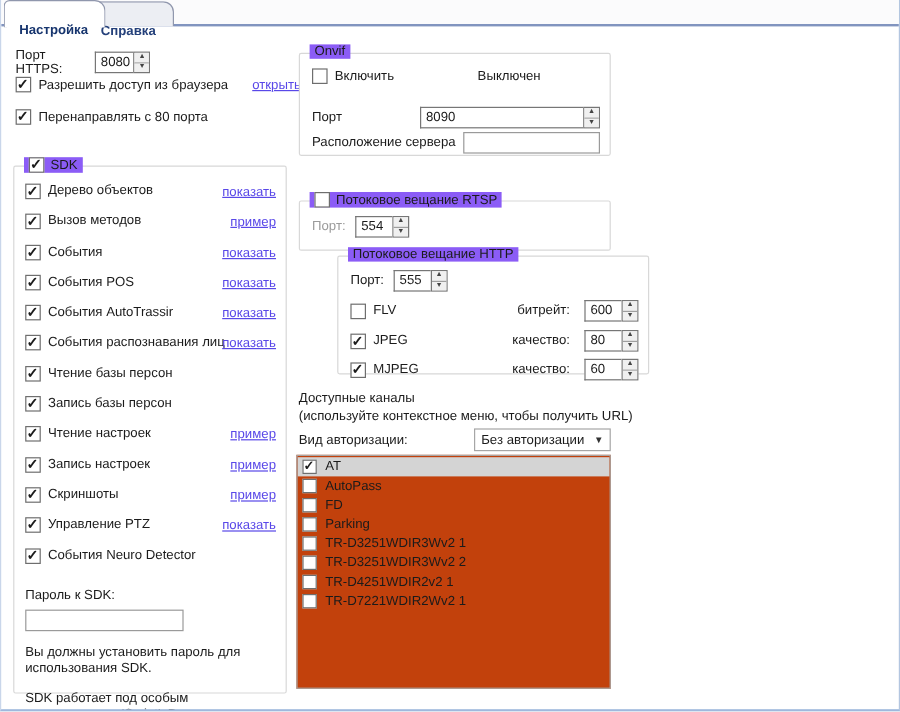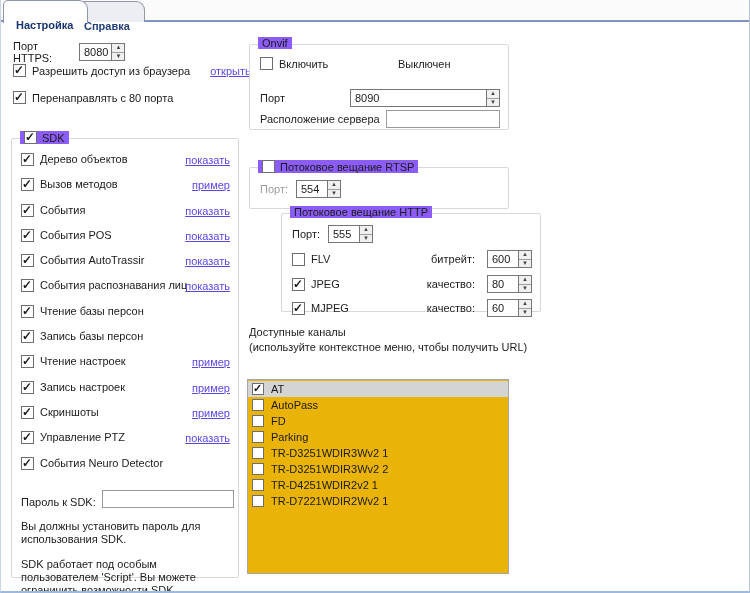--- a/index.html
+++ b/index.html
@@ -57,21 +57,21 @@
   .row-port { position:absolute; left:12px; top:40px; display:flex; align-items:center; }
   .row-port .caption { width:66px; }
   .row-cb1 { position:absolute; left:12px; top:64px; display:flex; align-items:center; gap:6px; }
   .row-cb2 { position:absolute; left:12px; top:91px; display:flex; align-items:flex-end; gap:6px; }
   .row-cb1 .link { margin-left:14px; }
 
   .sdk-box { left:10px; top:138px; width:228px; height:440px; }
   .sdk-items { padding-top:14px; }
   .sdk-row { position:relative; height:25.3px; padding-left:9px; display:flex; align-items:flex-start; gap:6px; }
   .sdk-row .link { position:absolute; right:8px; top:1px; }
-  .pwd-row { display:flex; align-items:flex-end; padding-left:9px; margin-top:8px; gap:6px; }
+  .pwd-row { display:flex; align-items:flex-start; padding-left:9px; margin-top:8px; gap:6px;flex-direction:column; }
   .pwd-row .txt { width:132px; }
   .sdk-note { padding:0 8px 0 9px; margin-top:12px; line-height:13px; }
 
   
   .onvif-box { left:248px; top:44px; width:260px; height:86px; }
   .onvif-enable { position:absolute; left:10px; top:12px; display:flex; align-items:center; gap:6px; }
   .onvif-status { position:absolute; left:122px; top:13px; font-weight:normal;margin-left:26px; }
   .onvif-port { position:absolute; left:10px; top:44px; right:8px; display:flex; align-items:center; }
   .onvif-port .spin { margin-left:auto; }
   .onvif-port .spin .val { width:136px; }
@@ -92,21 +92,21 @@
   .chan-hint  { position:absolute; left:248px; top:341px; }
   .auth-row { position:absolute; left:248px; top:357px; width:260px; display:flex; align-items:center; }
   .dropdown {
     margin-left:auto; width:114px; height:19px; background:#fff; border:1px solid #a6a6a6;
     display:flex; align-items:center; padding:0 5px; cursor:default;
   }
   .dropdown .arr { margin-left:auto; font-size:8px; color:#333; }
 
   .chan-list {
     position:absolute; left:246px; top:379px; width:262px; height:195px;
-    background:#eab308; border:1px solid #a6a6a6; padding-top:1px; overflow:hidden;
+    background:#c2410c; border:1px solid #a6a6a6; padding-top:1px; overflow:hidden;
   }
   .chan-row { display:flex; align-items:center; gap:7px; height:16px; padding-left:4px; }
   .chan-row.selected { background:#d4d4d4; }
   .chan-row .cb { width:12px; height:12px; }
   .chan-row .cb.checked::after { font-size:11px; top:-2px; left:0; }
 </style>
 </head>
 <body>
 
 <div class="window">
@@ -310,20 +310,27 @@
               <span class="sb up">▲</span>
               <span class="sb">▼</span>
             </span>
           </span>
         </div>
       </div>
   </div>
 
   <div class="chan-title">Доступные каналы</div>
   <div class="chan-hint">(используйте контекстное меню, чтобы получить URL)</div>
+  <div class="auth-row">
+    <span>Вид авторизации:</span>
+    <span class="dropdown">
+      <span>Без авторизации</span>
+      <span class="arr">▼</span>
+    </span>
+  </div>
   <div class="chan-list" id="chan-list">
       <div class="chan-row selected">
         <span class="cb checked"></span>
         <span class="lbl">AT</span>
       </div>
       <div class="chan-row">
         <span class="cb"></span>
         <span class="lbl">AutoPass</span>
       </div>
       <div class="chan-row">

